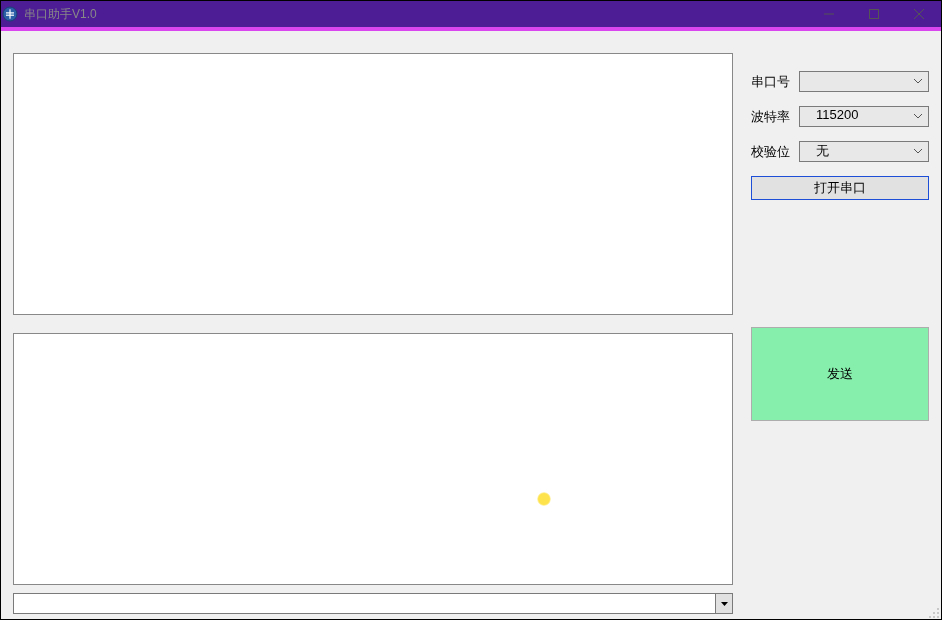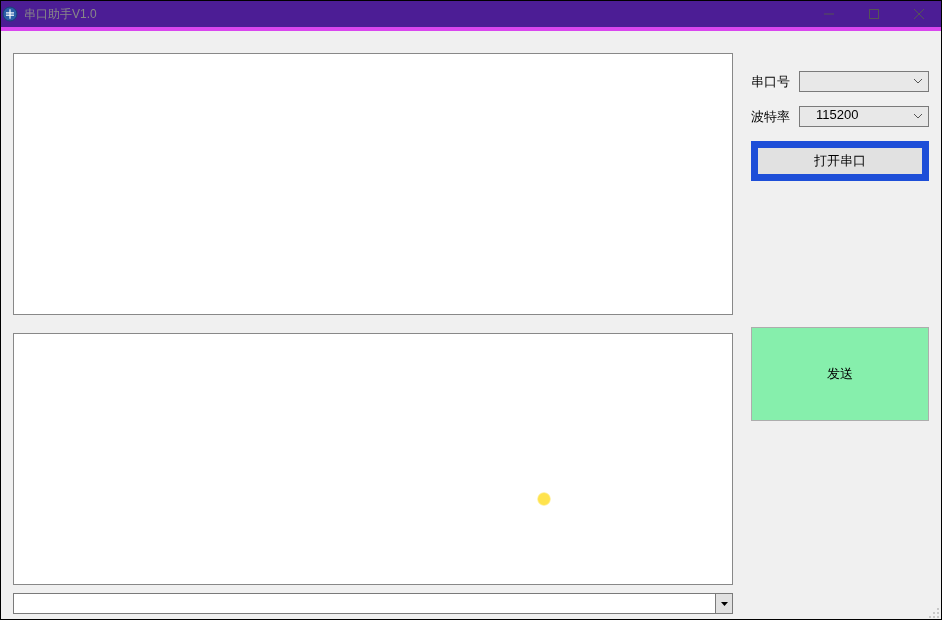--- a/index.html
+++ b/index.html
@@ -91,22 +91,22 @@
       position: relative;
       font-size: 13px;
       cursor: default;
     }
     .setting-row .sel .sel-arrow {
       position: absolute; right: 2px; top: 0; bottom: 0; width: 16px;
       display: flex; align-items: center; justify-content: center;
     }
 
     .open-btn {
-      width: 178px; height: 40px;
-      border: 7px solid #1d4ed8;
+      width: 178px; height: 24px;
+      border: 1px solid #1d4ed8;
       background: #e1e1e1;
       display: flex; align-items: center; justify-content: center;
       font-size: 13px;
       margin-top: 8px;
       cursor: default;
     }
 
     .big-btn {
       position: absolute;
       left: 750px;
@@ -196,20 +196,31 @@
       <span class="lbl">波特率</span>
       <div class="sel">
         <span>115200</span>
         <span class="sel-arrow">
           <svg width="8" height="5" viewBox="0 0 8 5">
               <polyline points="0,0 4,4 8,0" fill="none" stroke="#555" stroke-width="1"></polyline>
             </svg>
         </span>
       </div>
     </div>
+    <div class="setting-row">
+      <span class="lbl">校验位</span>
+      <div class="sel">
+        <span>无</span>
+        <span class="sel-arrow">
+          <svg width="8" height="5" viewBox="0 0 8 5">
+              <polyline points="0,0 4,4 8,0" fill="none" stroke="#555" stroke-width="1"></polyline>
+            </svg>
+        </span>
+      </div>
+    </div>
     <div class="open-btn">打开串口</div>
   </div>
 
   <div class="big-btn send">发送</div>
 
   <div class="cursor-dot"></div>
 
   <div class="resize-grip">
     <svg width="14" height="14" viewBox="0 0 14 14">
       <circle cx="12" cy="4" r="1" fill="#bbb"></circle>

